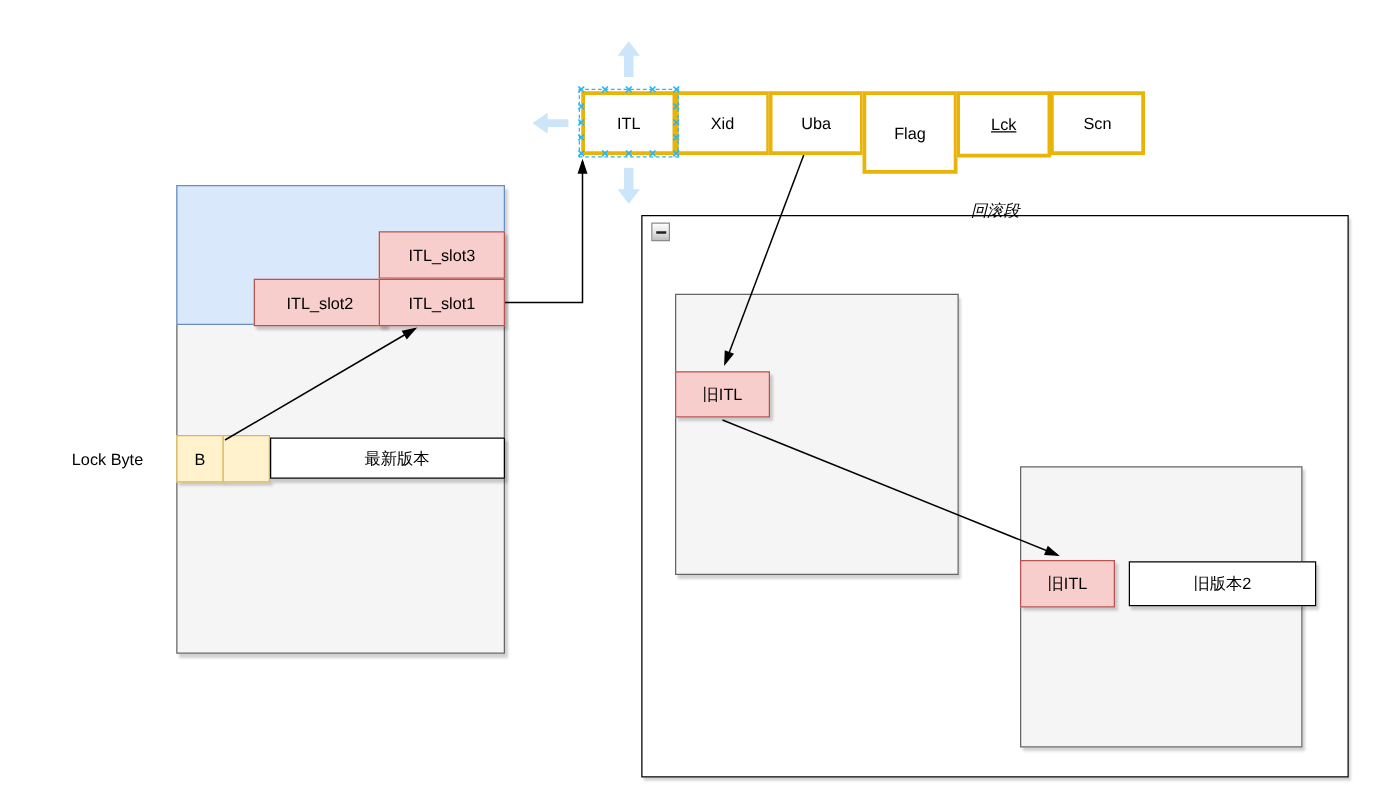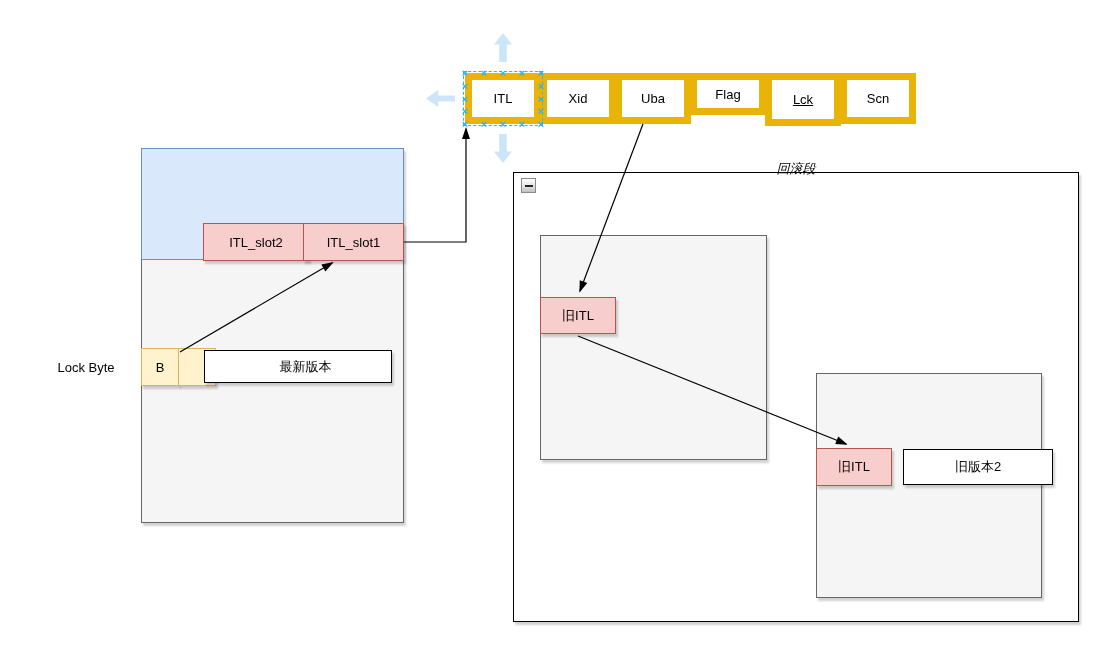--- a/index.html
+++ b/index.html
@@ -2,21 +2,21 @@
 <html><head>
 <meta charset="utf-8">
 <style>
   html,body{margin:0;padding:0;background:#ffffff;}
   .canvas{
     position:relative;width:1109px;height:648px;background:#fff;overflow:hidden;
     font-family:"Liberation Sans","DejaVu Sans",sans-serif;font-size:13px;color:#000;
   }
   .box{position:absolute;box-sizing:border-box;display:flex;align-items:center;justify-content:center;}
   .shadow{box-shadow:2px 3px 2px rgba(0,0,0,0.18);}
-  .cell{background:#ffffff;border:7px solid #eab308;}
+  .cell{background:#ffffff;border:3px solid #eab308;}
   .pink{background:#f8cecc;border:1px solid #b85450;}
   .yellow{background:#fff2cc;border:1px solid #d6b656;}
   .grayrect{background:#f5f5f5;border:1px solid #666666;}
   .bluearea{background:#dae8fc;border:1px solid #6c8ebf;}
   .whitebox{background:#ffffff;border:1px solid #000000;}
   .container{background:#ffffff;border:1px solid #000000;}
   .label{position:absolute;display:flex;align-items:center;justify-content:center;}
   .collapse-btn{
     position:absolute;width:15px;height:15px;box-sizing:border-box;border:1px solid #8a8a8a;
     background:linear-gradient(180deg,#fdfdfd 0%,#e3e3e3 55%,#bfbfbf 100%);
@@ -37,21 +37,21 @@
   svg.edges{position:absolute;left:0;top:0;pointer-events:none;}
 </style>
 </head>
 <body>
 
 <div class="canvas">
 
   <div class="box cell" style="left:465px;top:73px;width:76px;height:51px;">ITL</div>
   <div class="box cell" style="left:540px;top:73px;width:76px;height:51px;">Xid</div>
   <div class="box cell" style="left:615px;top:73px;width:76px;height:51px;">Uba</div>
-  <div class="box cell" style="left:690px;top:73px;width:76px;height:42px;">Flag</div>
+  <div class="box cell" style="left:690px;top:73px;width:76px;height:66px;">Flag</div>
   <div class="box cell" style="left:765px;top:73px;width:76px;height:53px;text-decoration:underline;">Lck</div>
   <div class="box cell" style="left:840px;top:73px;width:76px;height:51px;">Scn</div>
 
   <div class="selection-rect" style="left:463px;top:71px;width:80px;height:55px;"></div>
   <div id="cp-layer">
       <span class="cp" style="left: 465px; top: 73px;">×</span>
       <span class="cp" style="left: 465px; top: 124px;">×</span>
       <span class="cp" style="left: 484px; top: 73px;">×</span>
       <span class="cp" style="left: 484px; top: 124px;">×</span>
       <span class="cp" style="left: 503px; top: 73px;">×</span>
@@ -68,27 +68,28 @@
       <span class="cp" style="left: 541px; top: 111.25px;">×</span>
     </div>
 
   <div class="dir-arrow dir-up" style="left:494px;top:33px;width:18px;height:29px;"></div>
   <div class="dir-arrow dir-down" style="left:494px;top:134px;width:18px;height:29px;"></div>
   <div class="dir-arrow dir-left" style="left:426px;top:90px;width:29px;height:17px;"></div>
 
   <div class="box grayrect shadow" style="left:141px;top:148px;width:263px;height:375px;"></div>
   <div class="box bluearea" style="left:141px;top:148px;width:263px;height:112px;"></div>
 
+  <div class="box pink shadow" style="left:303px;top:185px;width:101px;height:38px;">ITL_slot3</div>
   <div class="box pink shadow" style="left:203px;top:223px;width:106px;height:38px;">ITL_slot2</div>
   <div class="box pink shadow" style="left:303px;top:223px;width:101px;height:38px;">ITL_slot1</div>
 
   <div class="label" style="left:36px;top:359px;width:100px;height:16px;">Lock Byte</div>
   <div class="box yellow shadow" style="left:141px;top:348px;width:38px;height:38px;">B</div>
   <div class="box yellow shadow" style="left:178px;top:348px;width:38px;height:38px;"></div>
-  <div class="box whitebox shadow" style="left:204px;top:350px;width:188px;height:33px;padding-left:15px;">最新版本</div>
+  <div class="box whitebox shadow" style="left:216px;top:350px;width:188px;height:33px;padding-left:15px;">最新版本</div>
 
   <div class="box container shadow" style="left:513px;top:172px;width:566px;height:450px;"></div>
   <div class="label" style="left:513px;top:161px;width:566px;height:16px;font-style:italic;">回滚段</div>
   <div class="collapse-btn" style="left:521px;top:178px;">
       <span class="bar"></span>
     </div>
 
   <div class="box grayrect shadow" style="left:540px;top:235px;width:227px;height:225px;"></div>
   <div class="box pink shadow" style="left:540px;top:297px;width:76px;height:37px;">旧ITL</div>
 

